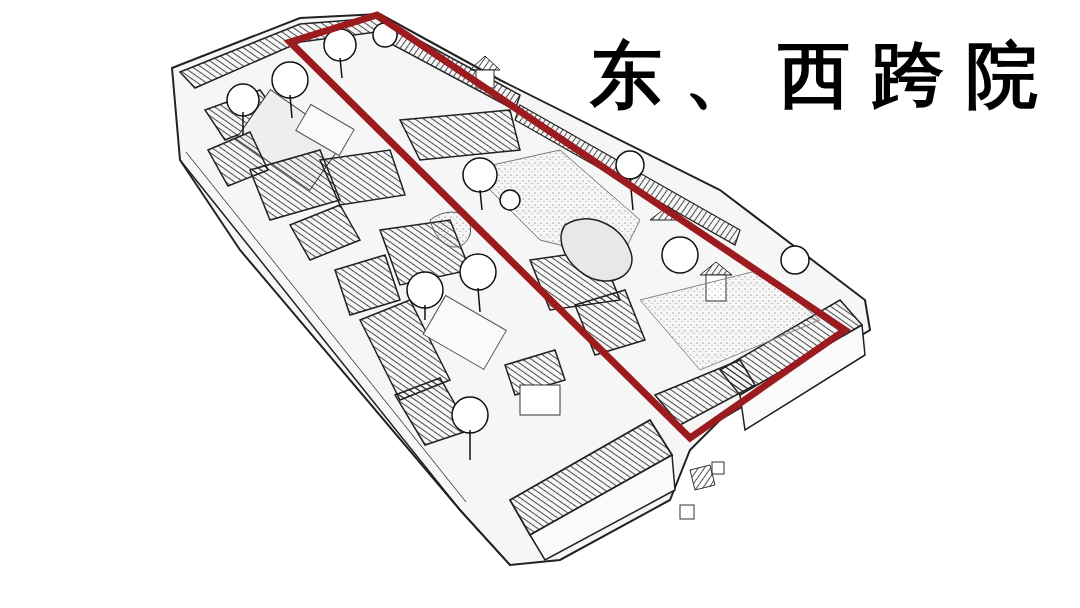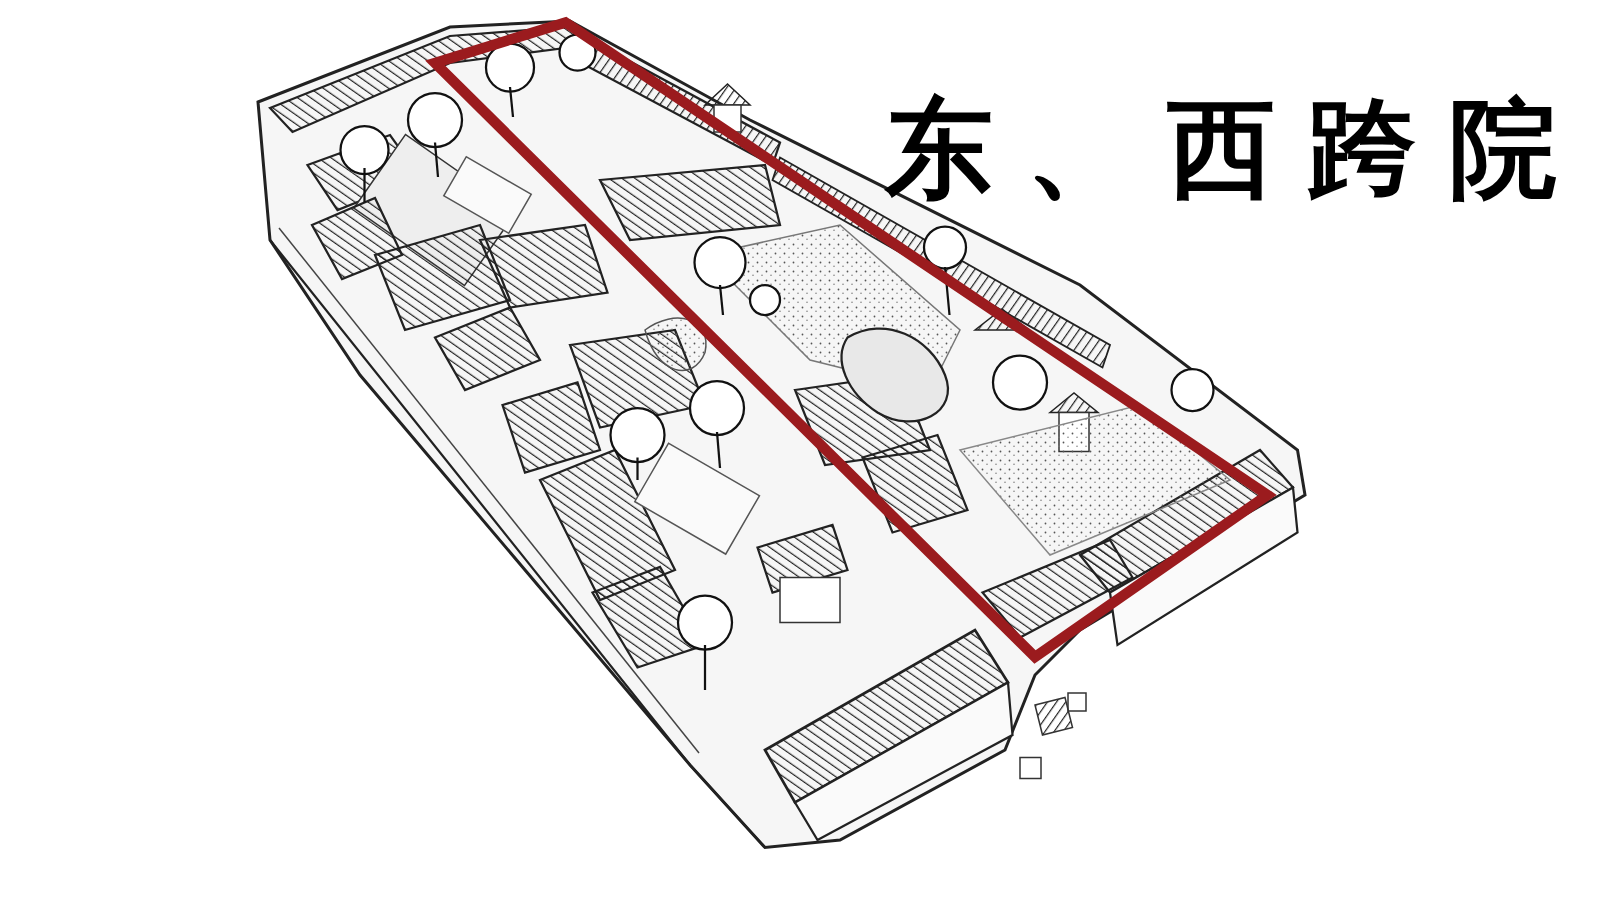--- a/index.html
+++ b/index.html
@@ -3,21 +3,20 @@
 <meta charset="utf-8">
 <style>
   html, body { margin:0; padding:0; background:#ffffff; }
   body { width:1080px; height:608px; overflow:hidden; position:relative; font-family:"DejaVu Sans", sans-serif; }
   #stage { position:absolute; left:0; top:0; width:1080px; height:608px; }
   #title {
     position:absolute; left:590px; top:30px; height:90px;
     font-family:"DejaVu Sans", sans-serif; font-weight:bold;
     font-size:72px; line-height:90px; color:#000; letter-spacing:22px;
     white-space:nowrap;
-    margin-top:24px;
   }
 </style>
 </head>
 <body>
 
 <div id="stage">
   <svg width="1080" height="608" viewBox="0 0 1080 608" xmlns="http://www.w3.org/2000/svg">
     <defs>
       <pattern id="roof" width="5" height="5" patternUnits="userSpaceOnUse" patternTransform="rotate(-55)">
         <line x1="0" y1="0" x2="0" y2="5" stroke="#222" stroke-width="1.6"></line>

